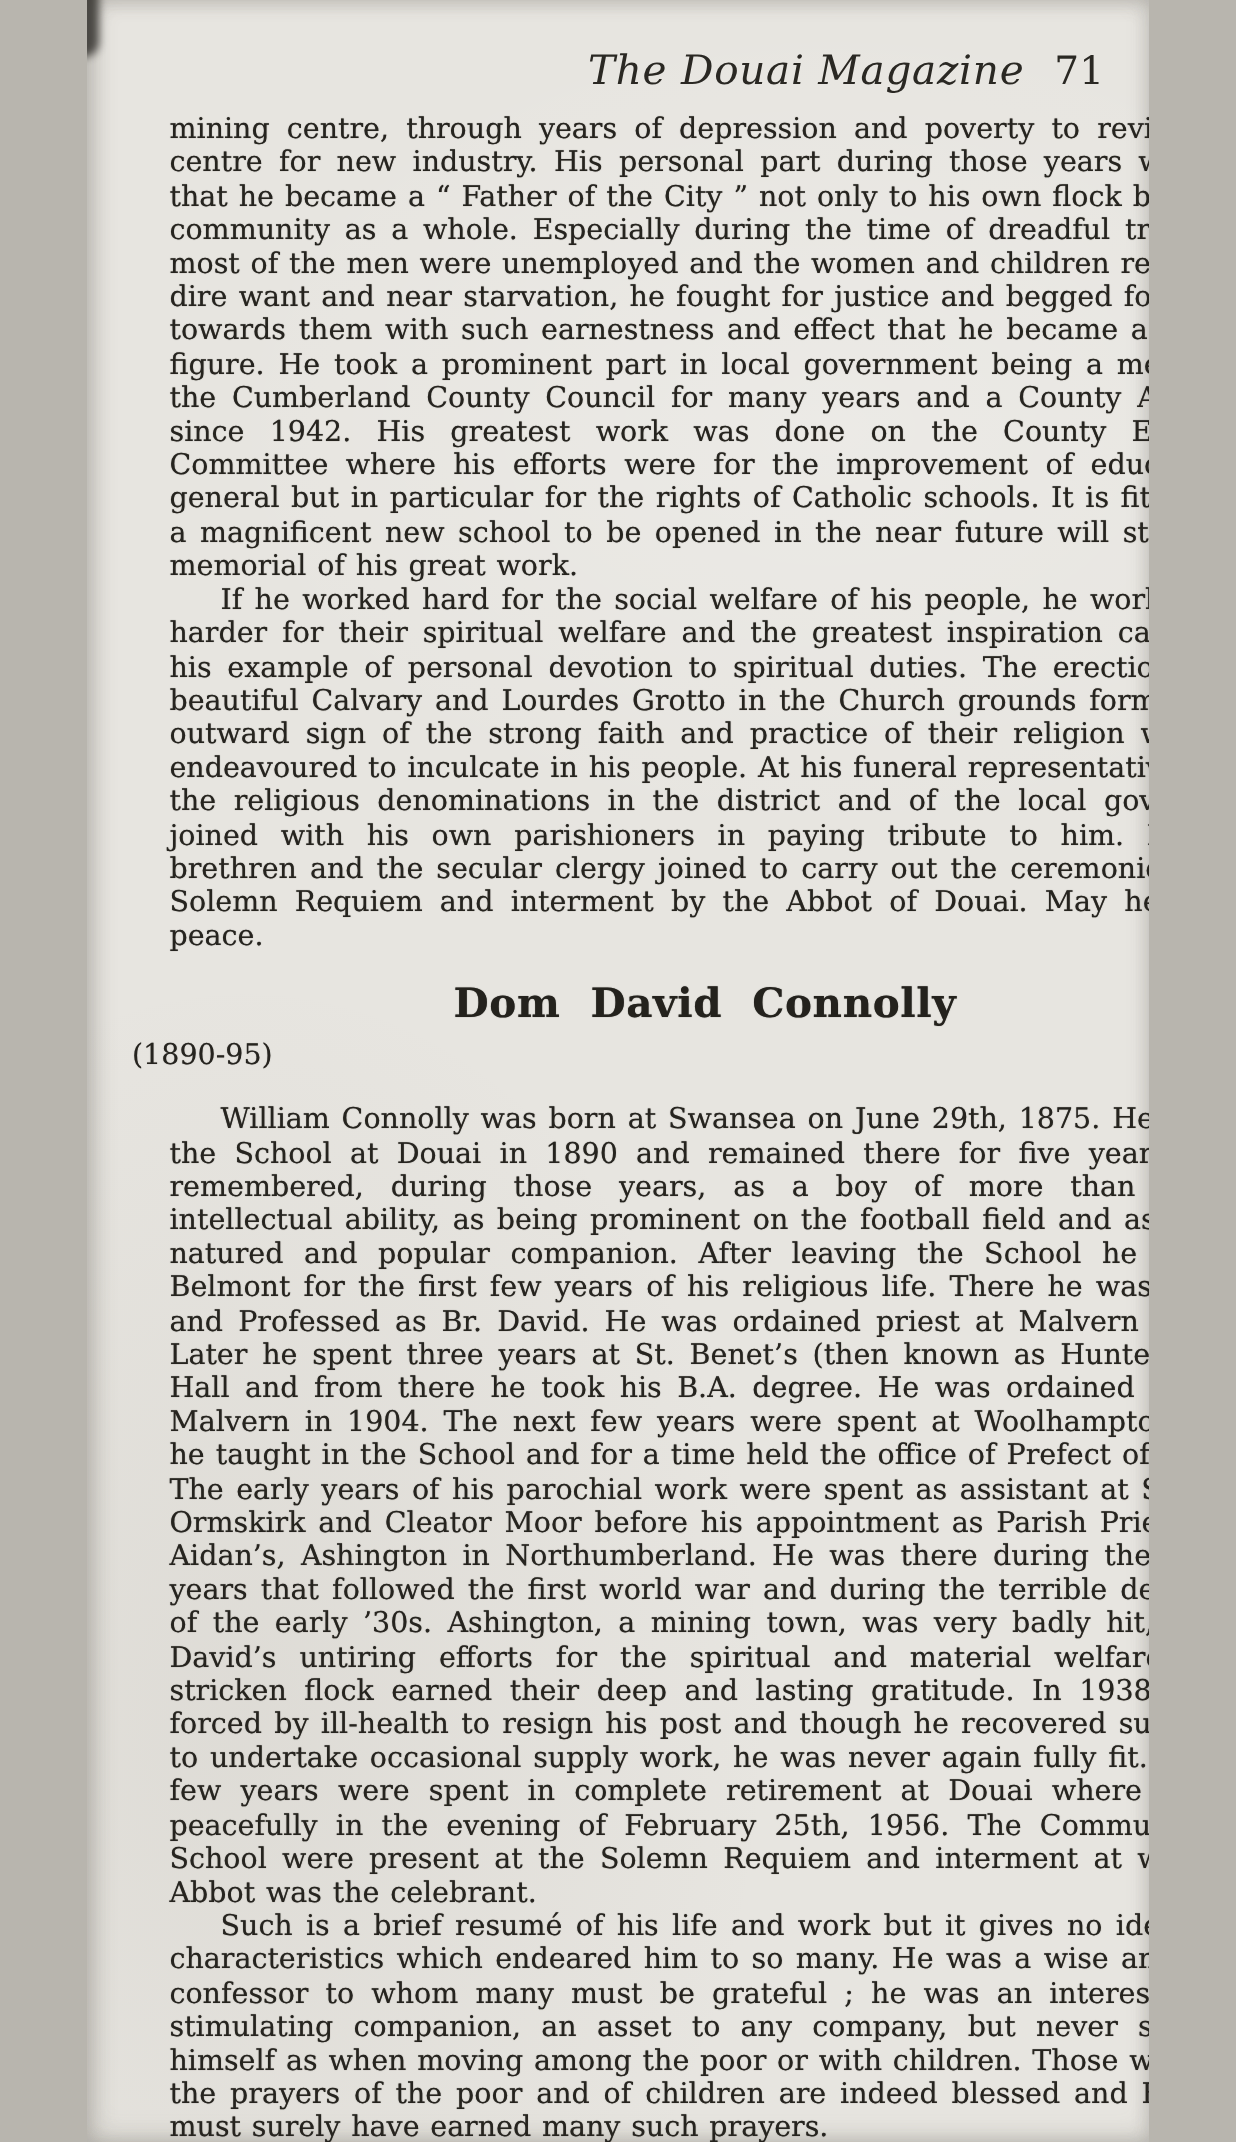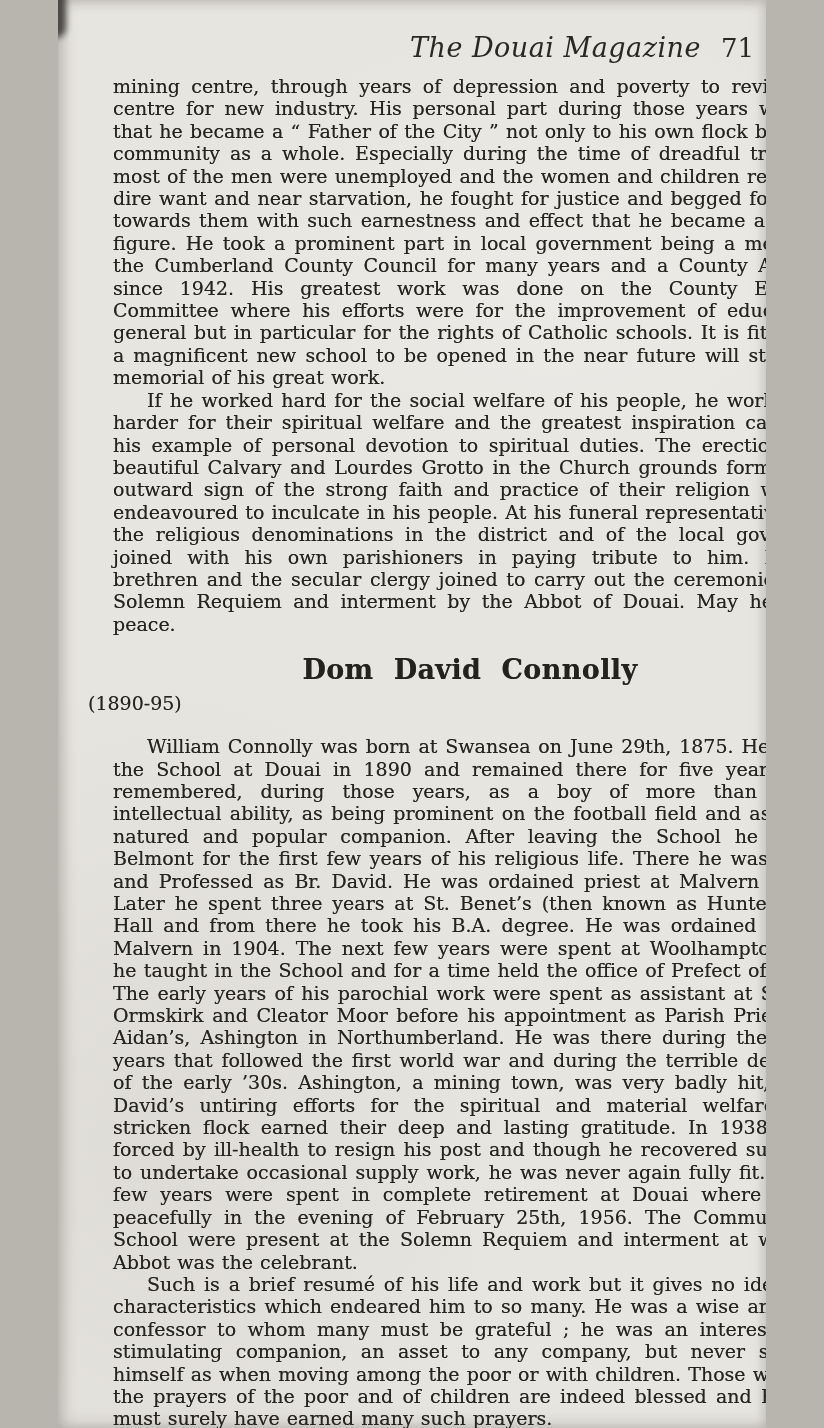--- a/index.html
+++ b/index.html
@@ -18,21 +18,21 @@
     background-image:
       radial-gradient(ellipse 600px 400px at 70% 20%, rgba(255,255,255,0.20), rgba(255,255,255,0) 70%),
       radial-gradient(ellipse 500px 700px at 15% 80%, rgba(140,134,122,0.10), rgba(140,134,122,0) 70%);
     box-shadow:
       inset 6px 0 14px rgba(90,86,78,0.22),
       inset -3px 0 10px rgba(110,106,98,0.12),
       inset 0 -6px 18px rgba(110,106,98,0.10),
       inset 0 4px 12px rgba(110,106,98,0.08);
     color: #26241f;
     overflow: hidden;
-    padding: 30px 12px 0 30px;
+    padding: 30px 30px 0 30px;
   }
 
   
   .edge-smudge {
     position: absolute;
     left: -6px;
     top: -8px;
     width: 14px;
     height: 46px;
     background: #35332f;

